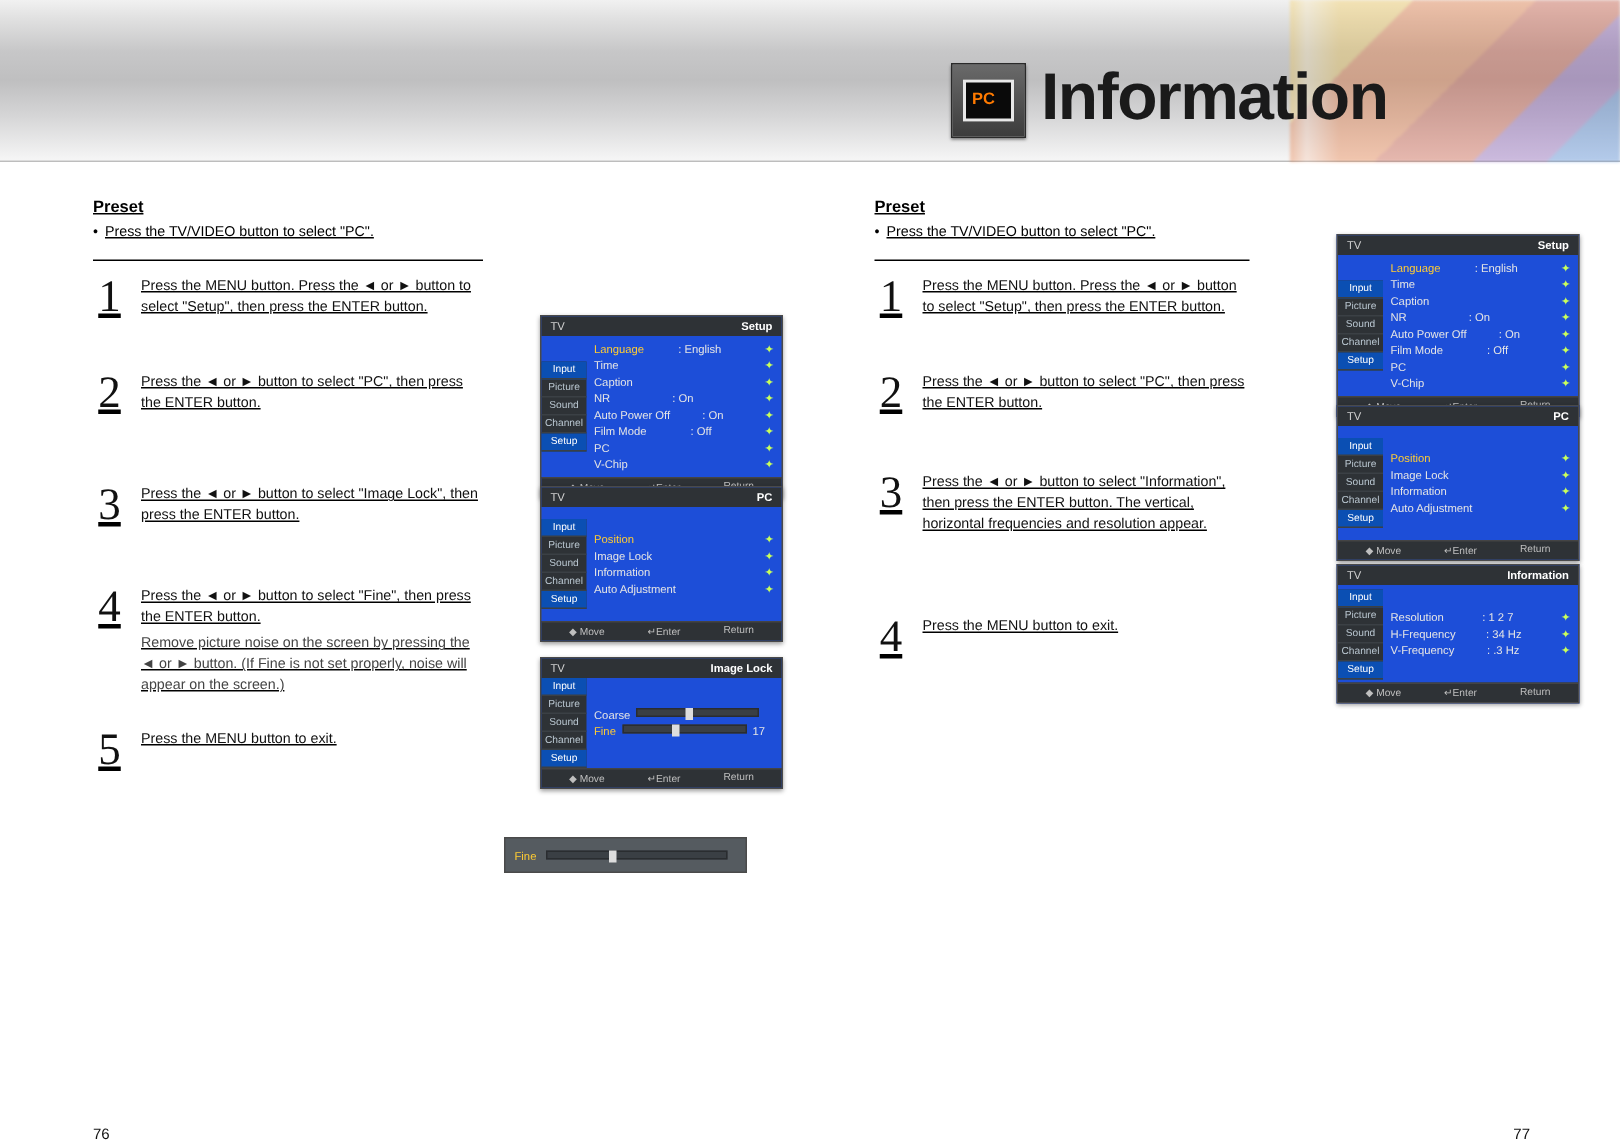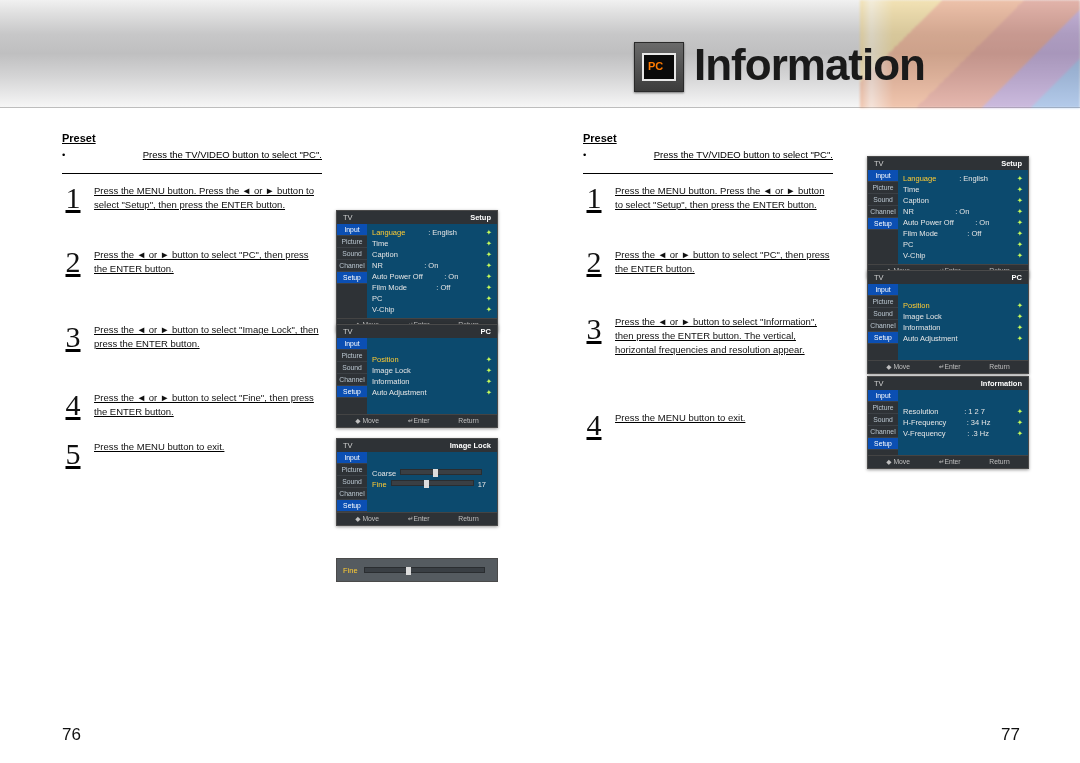--- a/index.html
+++ b/index.html
@@ -55,47 +55,48 @@
     font-stretch: condensed;
     font-weight:700;
     letter-spacing:-1px;
     color:#1a1a1a;
   }
   
   .spread { position:absolute; top:108px; left:0; right:0; bottom:0; display:flex; }
   .page { flex:1; position:relative; padding:24px 42px 38px 62px;text-decoration:underline; }
   .page-right { padding:24px 60px 38px 42px; }
   .gutter { position:absolute; left:50%; top:108px; bottom:0; width:1px; background:transparent; }
-  .page-num { position:absolute; bottom:18px; font-size:17px; color:#111; }
+  .page-num { position:absolute; bottom:1px; font-size:10px; color:#111; }
   .pl .page-num { left:62px; }
   .pr .page-num { right:60px; }
 
   .sub-h { font-size:11px; font-weight:bold; margin-bottom:4px; }
-  .bullet { font-size:9.5px; margin:0 0 12px 0; position:relative; padding-left:8px; line-height:1.4;text-align:right; }
+  .bullet { font-size:9.5px; margin:0 0 12px 0; position:relative; padding-left:8px; line-height:1.4; }
   .bullet::before{ content:"•"; position:absolute; left:0; }
   .rule { border:none; border-top:1px solid #000; margin:4px 0 10px 0; }
 
   .step { display:flex; gap:10px; margin-bottom:22px; }
   .step .num { font-size:30px; font-family:"Times New Roman", serif; font-weight:300; line-height:0.9; width:22px; text-align:center; color:#111;}
   .step .txt { font-size:9.5px; line-height:1.45; flex:1; color:#111; }
   .step .txt .sub { color:#444; margin-top:4px;}
 
   
   .osd {
     width:162px;
     font-size:7.5px;
     color:#d9d9d9;
     position:absolute;
     border:1px solid #4a4a4a;
-    background:#0c4a6e;
+    background:#1d4ed8;
     box-shadow:0 1px 3px rgba(0,0,0,0.4);
+    margin-left:24px;
   }
   .osd .bar { display:flex; justify-content:space-between; padding:2px 6px; background:#2e3236; color:#cfcfcf;}
   .osd .bar .r { color:#fff; font-weight:bold; }
-  .osd .body { display:flex; }
+  .osd .body { display:flex;align-items:center; }
   .osd .side { width:30px; background:#2e3236; display:flex; flex-direction:column; }
   .osd .side div{ padding:2px 2px; text-align:center; color:#b9c6d0; border-bottom:1px solid #3b4045; font-size:6.8px;}
   .osd .side div.sel{ background:#0b4fb3; color:#fff; }
   .osd .side div.setup{ background:#0b4fb3; color:#fff;}
   .osd .main { flex:1; padding:3px 5px; }
   .osd .row { display:flex; justify-content:space-between; padding:1px 0;}
   .osd .row .l { color:#e5e5e5;}
   .osd .row .l.hl { color:#ffcc33;}
   .osd .row .v { color:#e5e5e5; margin-right:6px;}
   .osd .row .star{ color:#c9ff5b;}
@@ -151,20 +152,21 @@
         <div class="txt">Press the ◄ or ► button to select "PC", then press the ENTER button.</div>
       </div>
       <div class="step" style="margin-top:48px;">
         <div class="num">3</div>
         <div class="txt">Press the ◄ or ► button to select "Image Lock", then press the ENTER button.</div>
       </div>
       <div class="step" style="margin-top:40px;">
         <div class="num">4</div>
         <div class="txt">
           <span>Press the ◄ or ► button to select "Fine", then press the ENTER button.</span>
+          <div class="sub">Remove picture noise on the screen by pressing the ◄ or ► button. (If Fine is not set properly, noise will appear on the screen.)</div>
         </div>
       </div>
       <div class="step" style="margin-top:18px;">
         <div class="num">5</div>
         <div class="txt">Press the MENU button to exit.</div>
       </div>
     </div>
 
     <div class="osd l1">
       <div class="bar">

